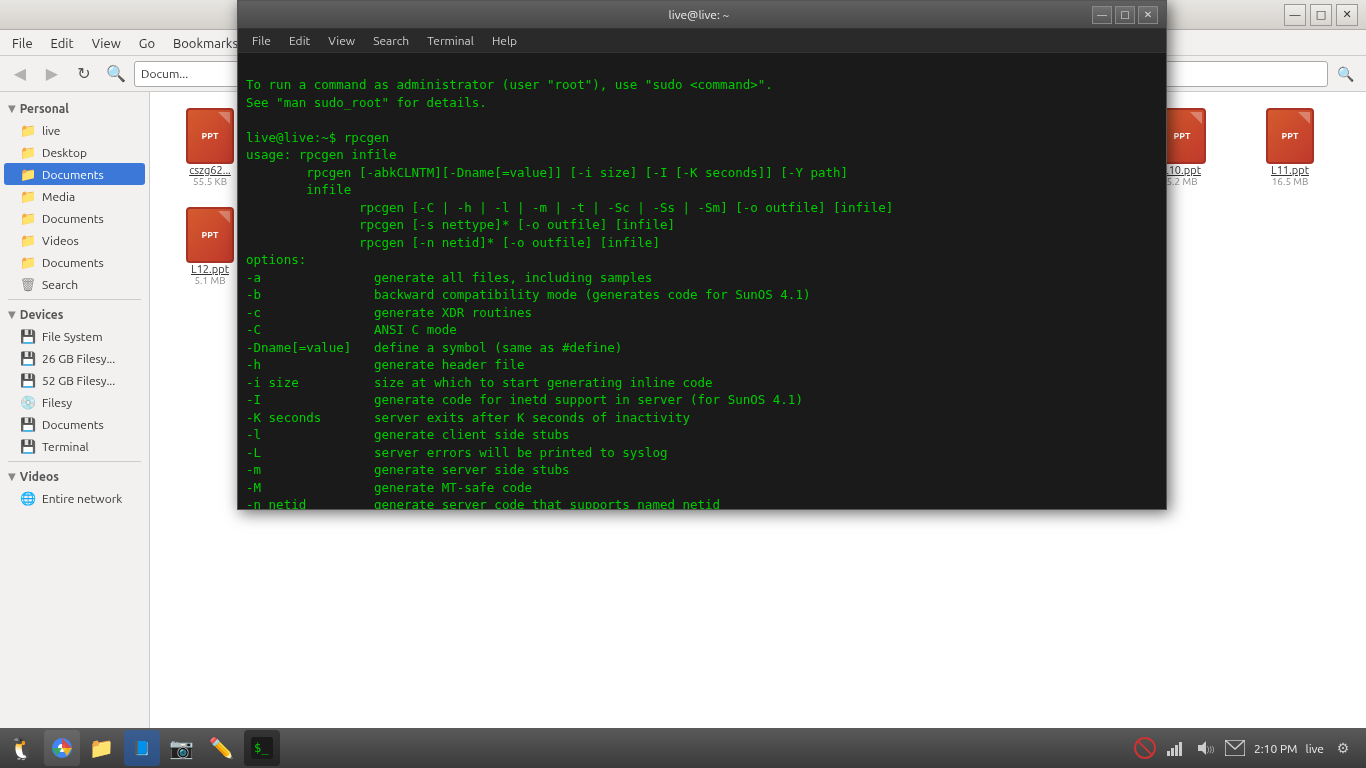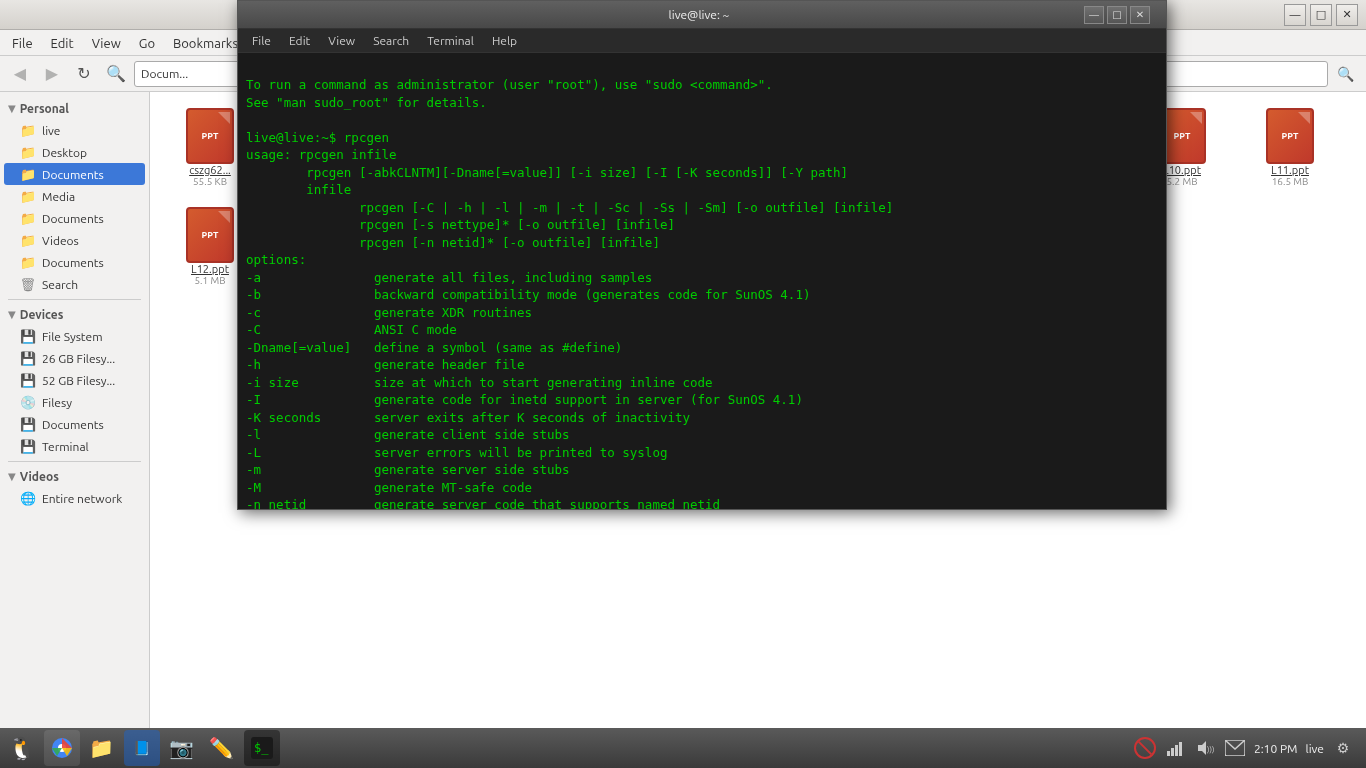--- a/index.html
+++ b/index.html
@@ -263,21 +263,21 @@
       border: 1px solid #555;
       display: flex; flex-direction: column;
       box-shadow: 3px 3px 15px rgba(0,0,0,0.6);
       z-index: 10;
     }
     .terminal-titlebar {
       height: 28px;
       background: linear-gradient(to bottom, #606060, #484848);
       border-bottom: 1px solid #333;
       display: flex; align-items: center;
-      padding: 0 16px;
+      padding: 0 8px;
       justify-content: space-between;
     }
     .terminal-title { font-size: 12px; color: #eee; flex: 1; text-align: center; }
     .terminal-win-controls { display: flex; gap: 3px; }
     .terminal-win-btn {
       width: 20px; height: 18px;
       border: 1px solid #888;
       background: linear-gradient(to bottom, #707070, #555);
       display: flex; align-items: center; justify-content: center;
       font-size: 10px; cursor: pointer; color: #ddd;

